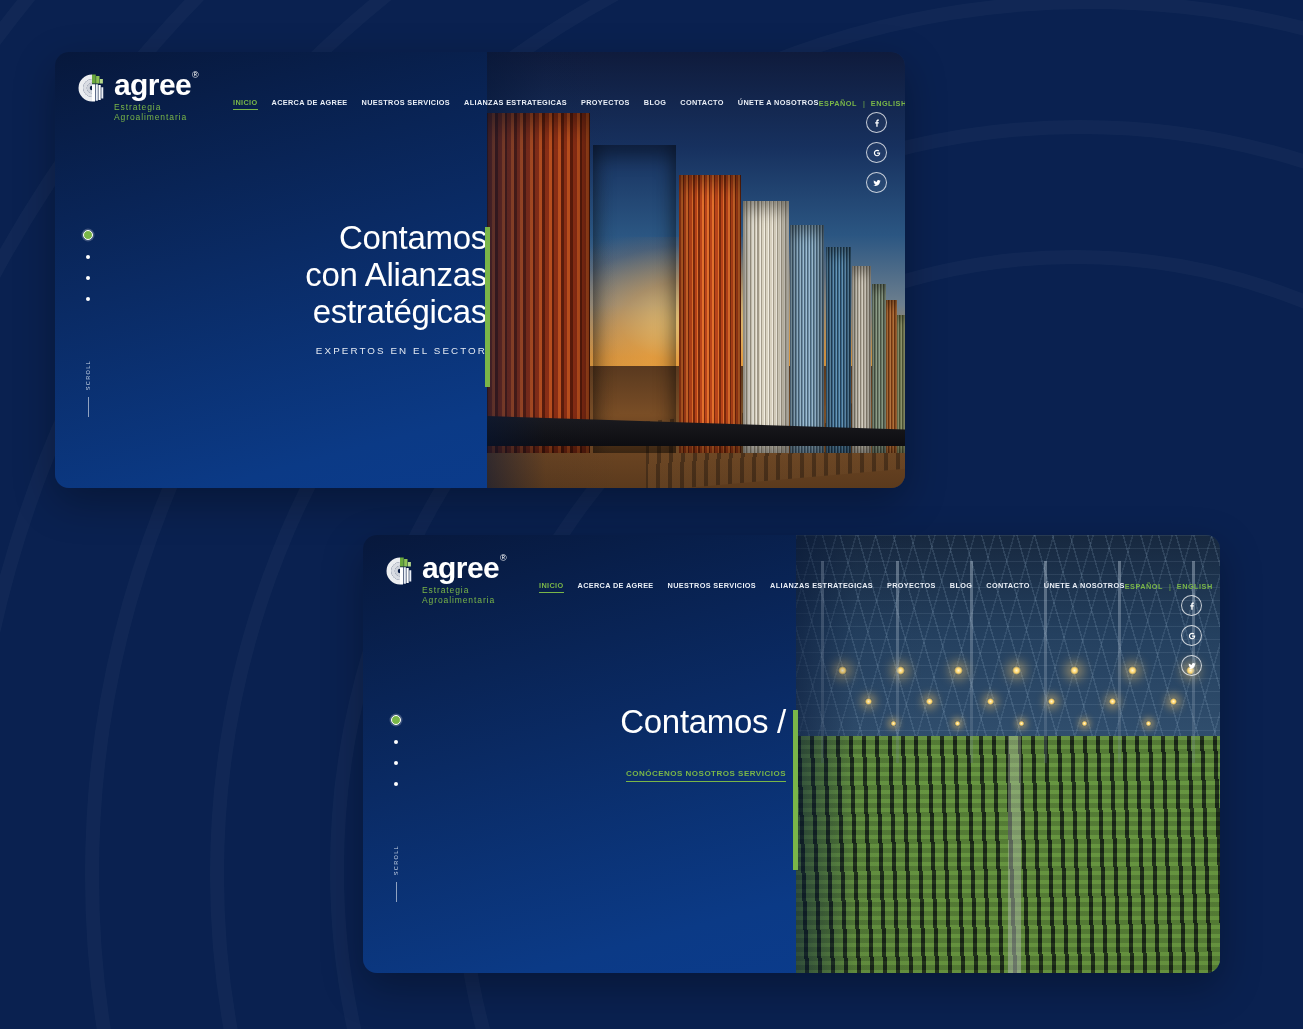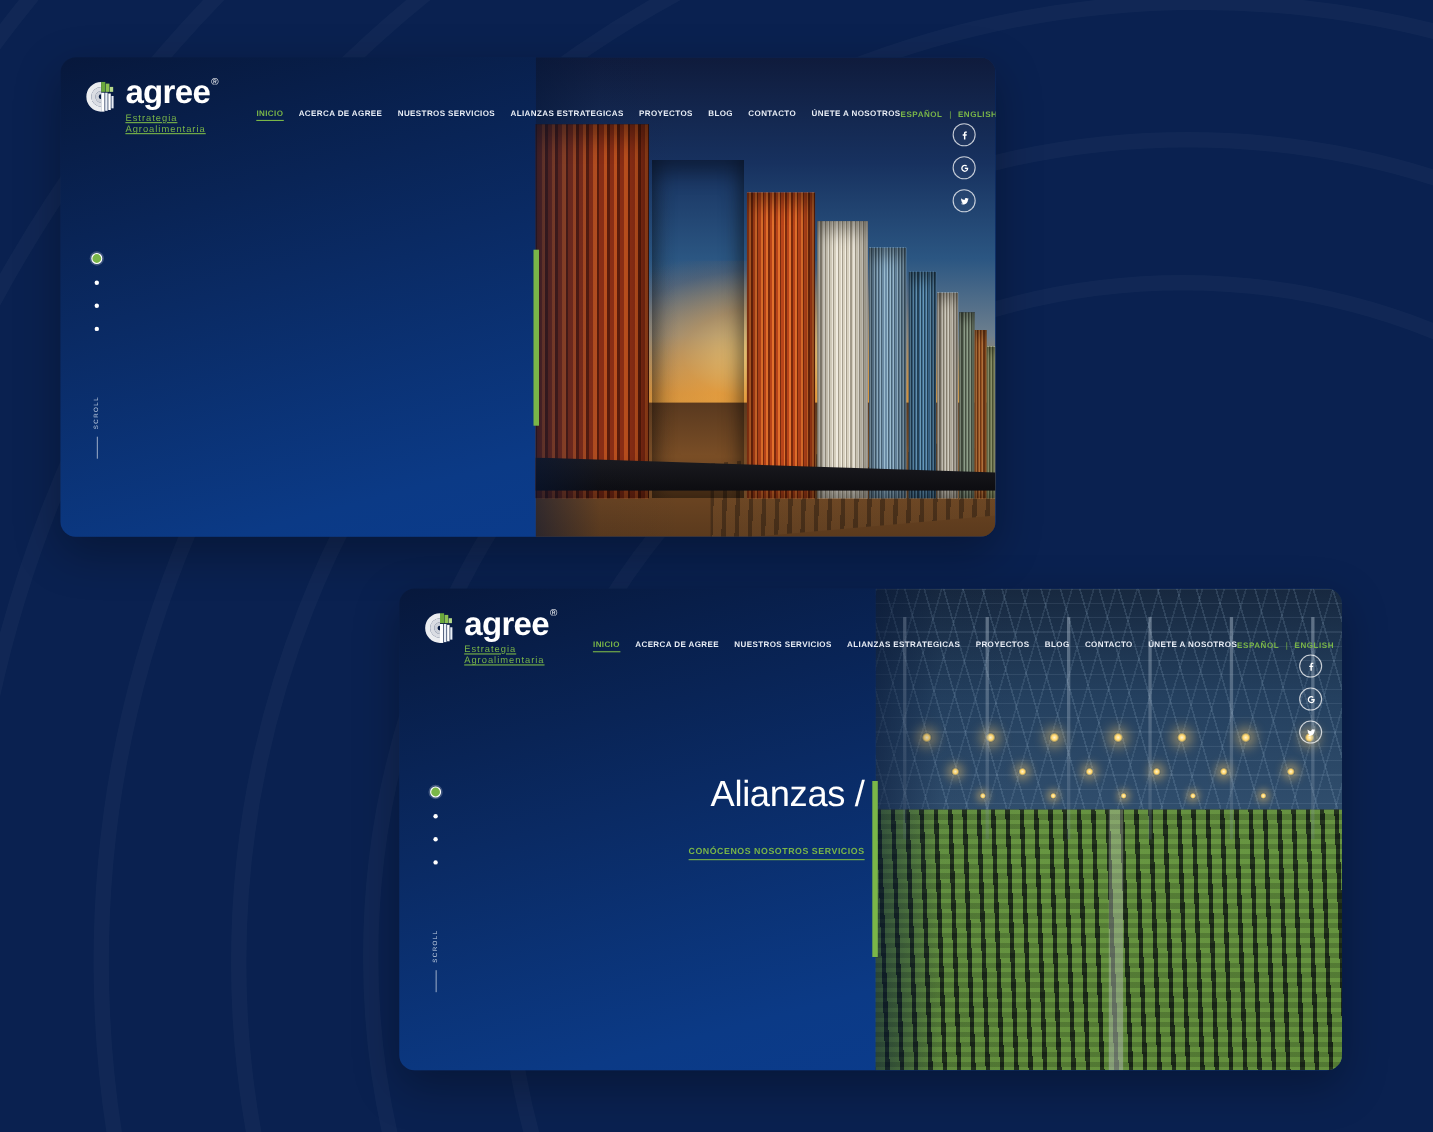--- a/index.html
+++ b/index.html
@@ -118,21 +118,21 @@
     top: -6px;
     left: 1px;
   }
   .brand-tag {
     margin-top: 2px;
     font-size: 8.5px;
     color: #7ab648;
     letter-spacing: 0.9px;
     line-height: 1.25;
   }
-  .brand-tag div { white-space: nowrap; text-decoration: underline; }
+  .brand-tag div { white-space: nowrap; }
 
   .nav-links {
     display: flex;
     align-items: center;
     gap: 14px;
     margin-top: 31px;
   }
   #card-hero-alianzas .nav-links { margin-left: 36px; }
   #card-hero-estudios .nav-links { margin-left: 34px; }
 
@@ -449,20 +449,28 @@
 
     <div class="slider-rail">
       <div class="dot active"></div>
       <div class="dot"></div>
       <div class="dot"></div>
       <div class="dot"></div>
       <div class="scroll-label">SCROLL</div>
       <div class="scroll-line"></div>
     </div>
 
+    <div class="hero-copy">
+      <div class="hero-title">
+        <div>Contamos</div>
+        <div>con Alianzas</div>
+        <div>estratégicas</div>
+      </div>
+      <div class="hero-sub">EXPERTOS EN EL SECTOR</div>
+    </div>
 
     <div class="accent-bar"></div>
   </div>
 
   <div class="card-right">
     <div class="photo">
       <div class="sky"></div>
       <div class="sun-glow"></div>
       <div class="ground"></div>
       <div class="rails"></div>
@@ -553,21 +561,21 @@
       <div class="dot active"></div>
       <div class="dot"></div>
       <div class="dot"></div>
       <div class="dot"></div>
       <div class="scroll-label">SCROLL</div>
       <div class="scroll-line"></div>
     </div>
 
     <div class="hero-copy">
       <div class="hero-title">
-        <div>Alianzas /</div>
+        <div>Contamos /</div>
       </div>
       <a class="hero-cta">CONÓCENOS NOSOTROS SERVICIOS</a>
     </div>
 
     <div class="accent-bar"></div>
   </div>
 
   <div class="card-right">
     <div class="photo" id="gh2">
       <div class="gh-roof"></div>

